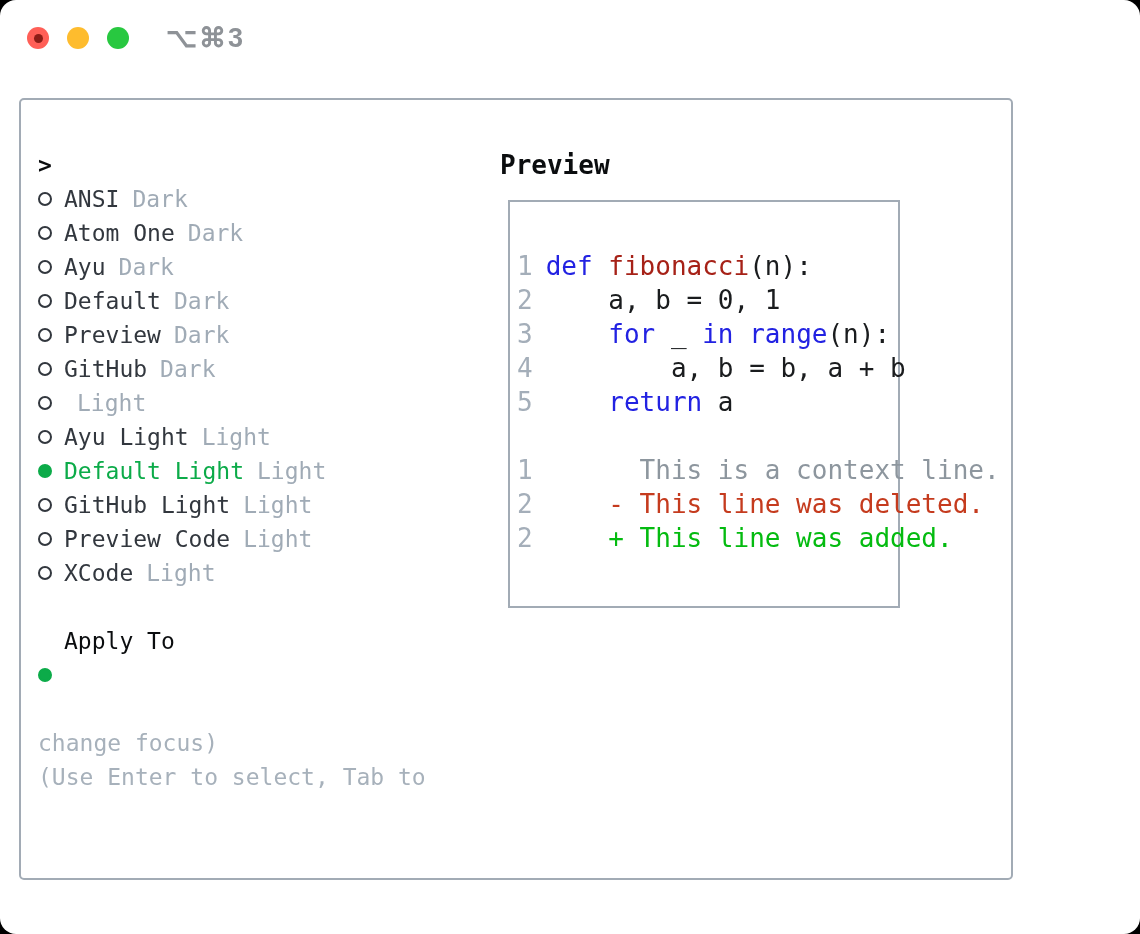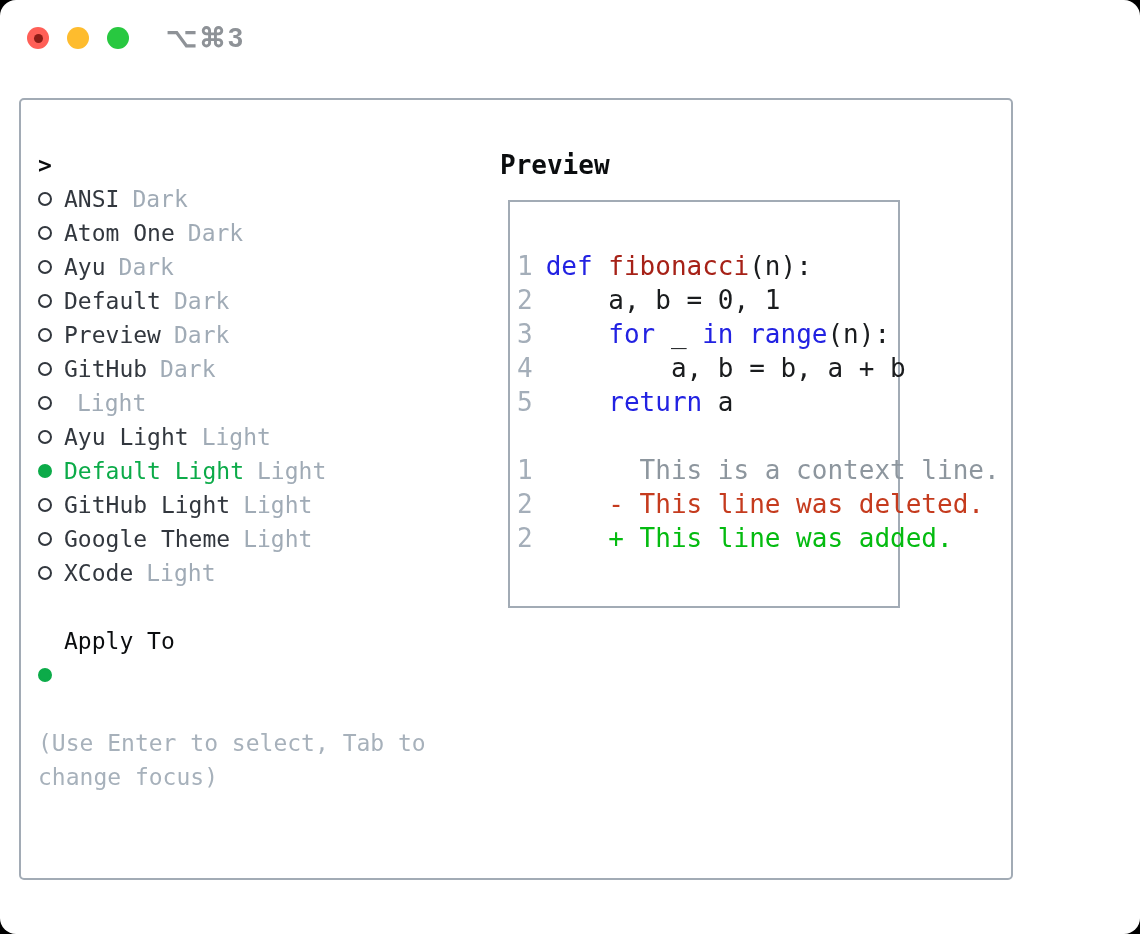--- a/index.html
+++ b/index.html
@@ -88,35 +88,35 @@
           <div class="row"><span class="marker"><span class="circle"></span></span><span class="item-name">ANSI</span><span class="item-tag">Dark</span></div>
           <div class="row"><span class="marker"><span class="circle"></span></span><span class="item-name">Atom One</span><span class="item-tag">Dark</span></div>
           <div class="row"><span class="marker"><span class="circle"></span></span><span class="item-name">Ayu</span><span class="item-tag">Dark</span></div>
           <div class="row"><span class="marker"><span class="circle"></span></span><span class="item-name">Default</span><span class="item-tag">Dark</span></div>
           <div class="row"><span class="marker"><span class="circle"></span></span><span class="item-name">Preview</span><span class="item-tag">Dark</span></div>
           <div class="row"><span class="marker"><span class="circle"></span></span><span class="item-name">GitHub</span><span class="item-tag">Dark</span></div>
           <div class="row"><span class="marker"><span class="circle"></span></span><span class="item-tag">Light</span></div>
           <div class="row"><span class="marker"><span class="circle"></span></span><span class="item-name">Ayu Light</span><span class="item-tag">Light</span></div>
           <div class="row"><span class="marker"><span class="circle filled"></span></span><span class="item-name selected">Default Light</span><span class="item-tag">Light</span></div>
           <div class="row"><span class="marker"><span class="circle"></span></span><span class="item-name">GitHub Light</span><span class="item-tag">Light</span></div>
-          <div class="row"><span class="marker"><span class="circle"></span></span><span class="item-name">Google Theme</span><span class="item-tag">Light</span></div>
+          <div class="row"><span class="marker"><span class="circle"></span></span><span class="item-name">Preview Code</span><span class="item-tag">Light</span></div>
           <div class="row"><span class="marker"><span class="circle"></span></span><span class="item-name">XCode</span><span class="item-tag">Light</span></div>
         </div>
       <div class="spacer"></div>
       <div class="row">
         <span class="marker"></span>
         <span class="subhdr">Apply To</span>
       </div>
       <div id="apply-list">
           <div class="row"><span class="marker"><span class="circle filled"></span></span></div>
         </div>
       <div class="spacer"></div>
       <div id="help-block">
+          <div class="row help">change focus)</div>
           <div class="row help">(Use Enter to select, Tab to</div>
-          <div class="row help">change focus)</div>
         </div>
     </div>
 
     <div class="preview-header">Preview</div>
     <div class="preview-box" id="preview-box">
         <div class="pline"><span class="ln">1</span><span class="tok-keyword">def</span><span class="tok-plain"> </span><span class="tok-function">fibonacci</span><span class="tok-plain">(n):</span></div>
         <div class="pline"><span class="ln">2</span><span class="tok-plain">    a, b = 0, 1</span></div>
         <div class="pline"><span class="ln">3</span><span class="tok-plain">    </span><span class="tok-keyword">for</span><span class="tok-plain"> _ </span><span class="tok-keyword">in</span><span class="tok-plain"> </span><span class="tok-keyword">range</span><span class="tok-plain">(n):</span></div>
         <div class="pline"><span class="ln">4</span><span class="tok-plain">        a, b = b, a + b</span></div>
         <div class="pline"><span class="ln">5</span><span class="tok-plain">    </span><span class="tok-keyword">return</span><span class="tok-plain"> a</span></div>

